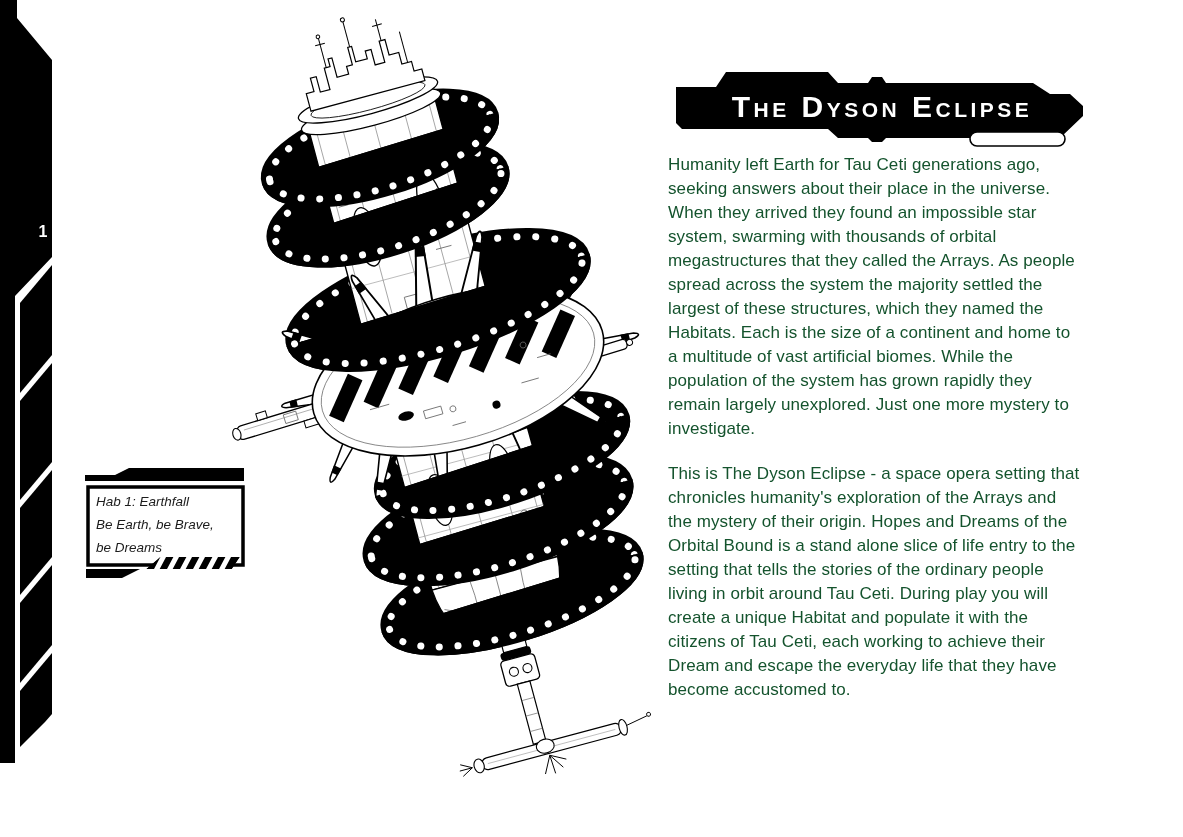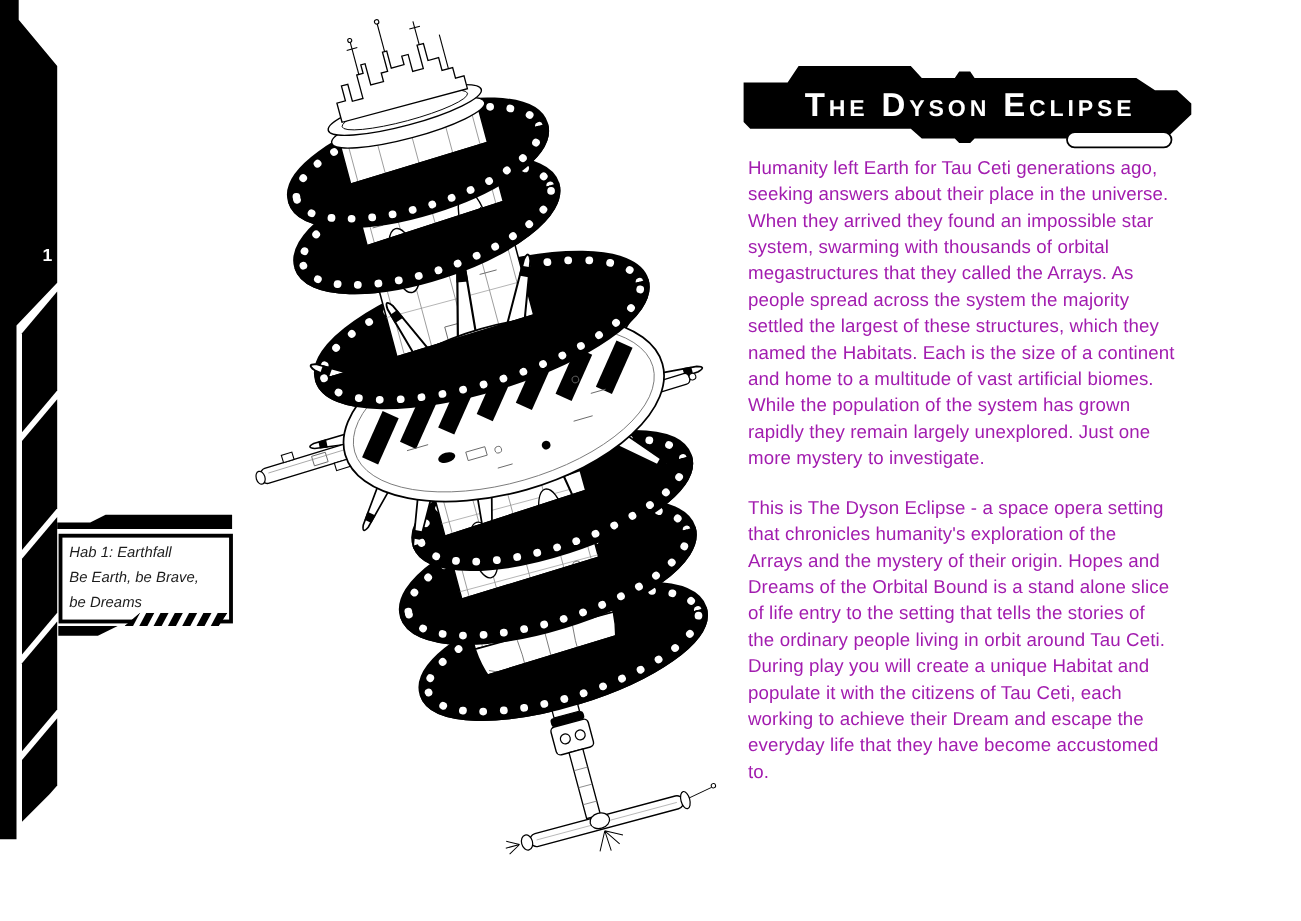--- a/index.html
+++ b/index.html
@@ -1,25 +1,25 @@
 <!DOCTYPE html>
 <html><head>
 <meta charset="utf-8">
 <style>
   html,body{margin:0;padding:0;background:#ffffff;}
   .page{position:relative;width:1183px;height:837px;background:#fff;overflow:hidden;
         font-family:"Liberation Sans",sans-serif;}
   .abs{position:absolute;}
   
-  .article{position:absolute;left:668px;top:48px;width:412px;}
-  .article p{margin:12px;font-size:17px;line-height:24px;color:#a21caf;letter-spacing:0.1px;}
+  .article{position:absolute;left:668px;top:60px;width:412px;}
+  .article p{margin:0;font-size:17px;line-height:24px;color:#14532d;letter-spacing:0.1px;}
   .article p.first{margin-top:5px;}
   .article p.second{margin-top:21px;}
   
-  .caption-box{position:absolute;left:49px;top:462px;width:170px;height:122px;}
+  .caption-box{position:absolute;left:82px;top:462px;width:170px;height:122px;}
   .caption-text{position:absolute;left:14px;top:28px;width:140px;
       font-style:italic;font-size:13.5px;line-height:23px;color:#1c1c1c;}
   svg{display:block;}
   text.title{font-family:"Liberation Sans",sans-serif;font-variant:small-caps;
       font-weight:600;font-size:30px;letter-spacing:3.5px;fill:#ffffff;}
   text.pagenum{font-family:"Liberation Sans",sans-serif;font-weight:bold;font-size:16px;fill:#ffffff;}
 </style>
 </head>
 <body>
 

